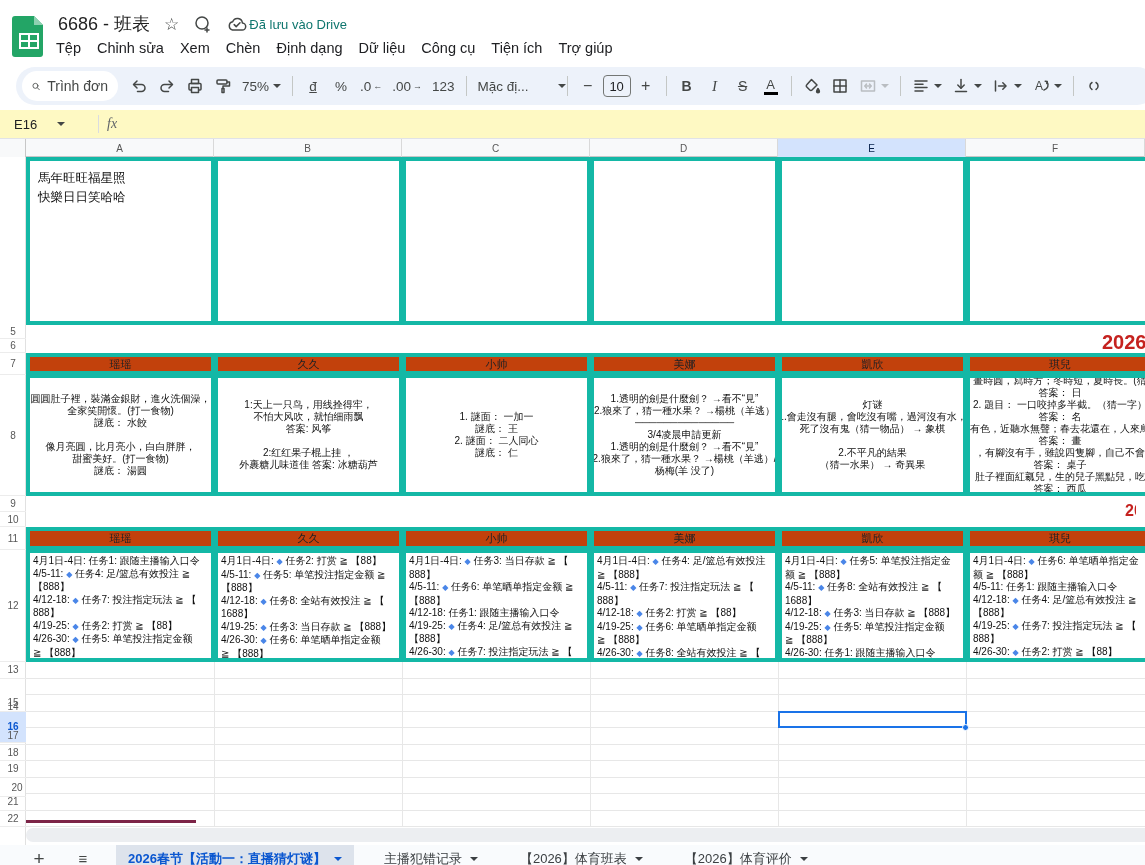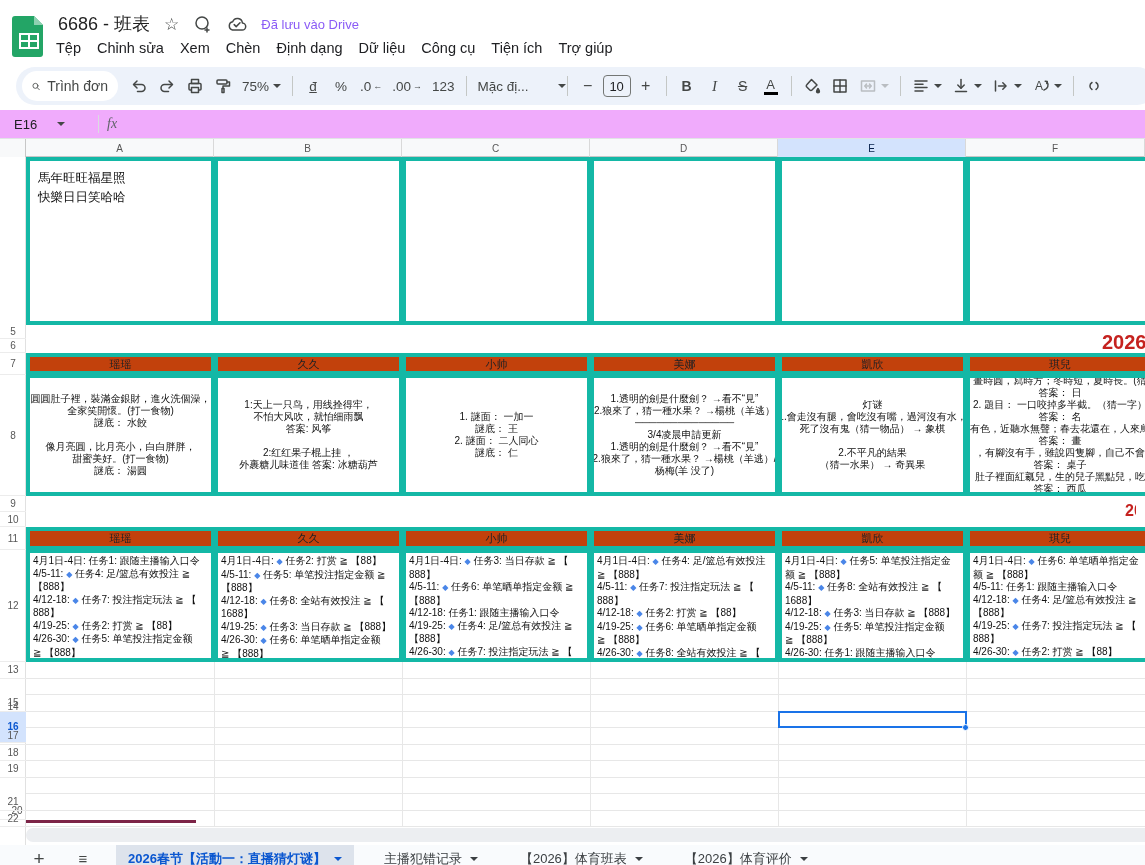--- a/index.html
+++ b/index.html
@@ -7,21 +7,21 @@
   body { font-family:"Liberation Sans","DejaVu Sans",sans-serif; background:#fff; color:#202124; }
   .app { position:relative; width:1145px; height:865px; overflow:hidden; background:#fff;margin-top:7px; }
 
   
   .tophdr { position:absolute; left:0; top:0; width:1145px; height:57px; background:#fff; }
   .logo { position:absolute; left:12px; top:7px; width:34px; height:44px; }
   .title-row { position:absolute; left:58px; top:4px; height:26px; display:flex; align-items:center; gap:14px; }
   .doc-title { font-size:18px; color:#1f1f1f; }
   .star { font-size:17px; color:#444746; line-height:1; }
   .hdr-ico { width:20px; height:20px; display:flex; align-items:center; justify-content:center; }
-  .saved { display:flex; align-items:center; gap:14px; color:#8b5cf6; font-size:13px; }
+  .saved { display:flex; align-items:center; gap:2px; color:#0f766e; font-size:13px; }
   .menu-row { position:absolute; left:48px; top:28px; height:26px; display:flex; align-items:center; }
   .menu-item { font-size:14.5px; color:#202124; padding:3px 8px; border-radius:4px; cursor:default; }
 
   
   .toolbar { position:absolute; left:16px; top:60px; width:1140px; height:38px; background:#edf2fa;
              border-radius:22px; display:flex; align-items:center; padding:0 6px; gap:2px; }
   .search-pill { display:flex; align-items:center; gap:7px; background:#fff; border-radius:18px;
                  height:30px; width:96px; padding:0 10px; overflow:hidden; margin-right:6px; }
   .search-pill span { font-size:14px; color:#444746; white-space:nowrap; }
   .tbtn { height:28px; min-width:26px; padding:0 4px; display:flex; align-items:center; justify-content:center;
@@ -35,21 +35,21 @@
   .ital { font-style:italic; font-family:"Liberation Serif",serif; font-size:15px; }
   .strik { text-decoration:line-through; font-size:14px; }
   .tcolor { display:flex; flex-direction:column; align-items:center; line-height:1; }
   .tcolor .a { font-size:13px; } .tcolor .bar { width:14px; height:3px; background:#000; margin-top:1px; }
   .disabled { color:#b9bdc1; }
   .disabled .car { border-top-color:#b9bdc1; }
   .sub-arrow { font-size:9px; margin-left:-2px; }
   .underl { text-decoration:underline; }
 
   
-  .fbar { position:absolute; left:0; top:103px; width:1145px; height:29px; background:#f0abfc;
+  .fbar { position:absolute; left:0; top:103px; width:1145px; height:29px; background:#fef9c3;
           border-bottom:1px solid #e1e3e6; display:flex; align-items:center; }
   .namebox { width:90px; display:flex; align-items:center; padding-left:14px; gap:20px; }
   .namebox .ref { font-size:13px; color:#202124; }
   .fdiv { width:1px; height:18px; background:#dadce0; margin:0 8px; }
   .fx { font-style:italic; font-family:"Liberation Serif",serif; color:#5f6368; font-size:14px; }
 
   
   .grid { position:absolute; left:0; top:132px; width:1145px; height:706px; background:#fff; overflow:hidden; }
   .colhdr { position:absolute; left:0; top:0; width:1145px; height:18px; background:#f8f9fa;
             border-bottom:1px solid #c7c7c7; }
@@ -319,21 +319,21 @@
     <div class="rnum" style="top:373px;height:15px;">10</div>
     <div class="rnum" style="top:388px;height:23px;">11</div>
     <div class="rnum" style="top:411px;height:112px;">12</div>
     <div class="rnum" style="top:523px;height:16.5px;">13</div>
     <div class="rnum" style="top:560px;height:16.5px;">14</div>
     <div class="rnum" style="top:556px;height:16.5px;">15</div>
     <div class="rnum active" style="top:572.5px;height:31px;">16</div>
     <div class="rnum" style="top:589px;height:16.5px;">17</div>
     <div class="rnum" style="top:605.5px;height:16.5px;">18</div>
     <div class="rnum" style="top:622px;height:16.5px;">19</div>
-    <div class="rnum" style="top:664px;height:16.5px;padding-left:8px;">20</div>
+    <div class="rnum" style="top:641px;height:16.5px;padding-left:8px;">20</div>
     <div class="rnum" style="top:655px;height:16.5px;">21</div>
     <div class="rnum" style="top:671.5px;height:16.5px;">22</div>
 
     <div class="banner-band">
       <div class="cell c0">
           <span class="banner-text">馬年旺旺福星照
 快樂日日笑哈哈</span>
         </div>
       <div class="cell c1"></div>
       <div class="cell c2"></div>

